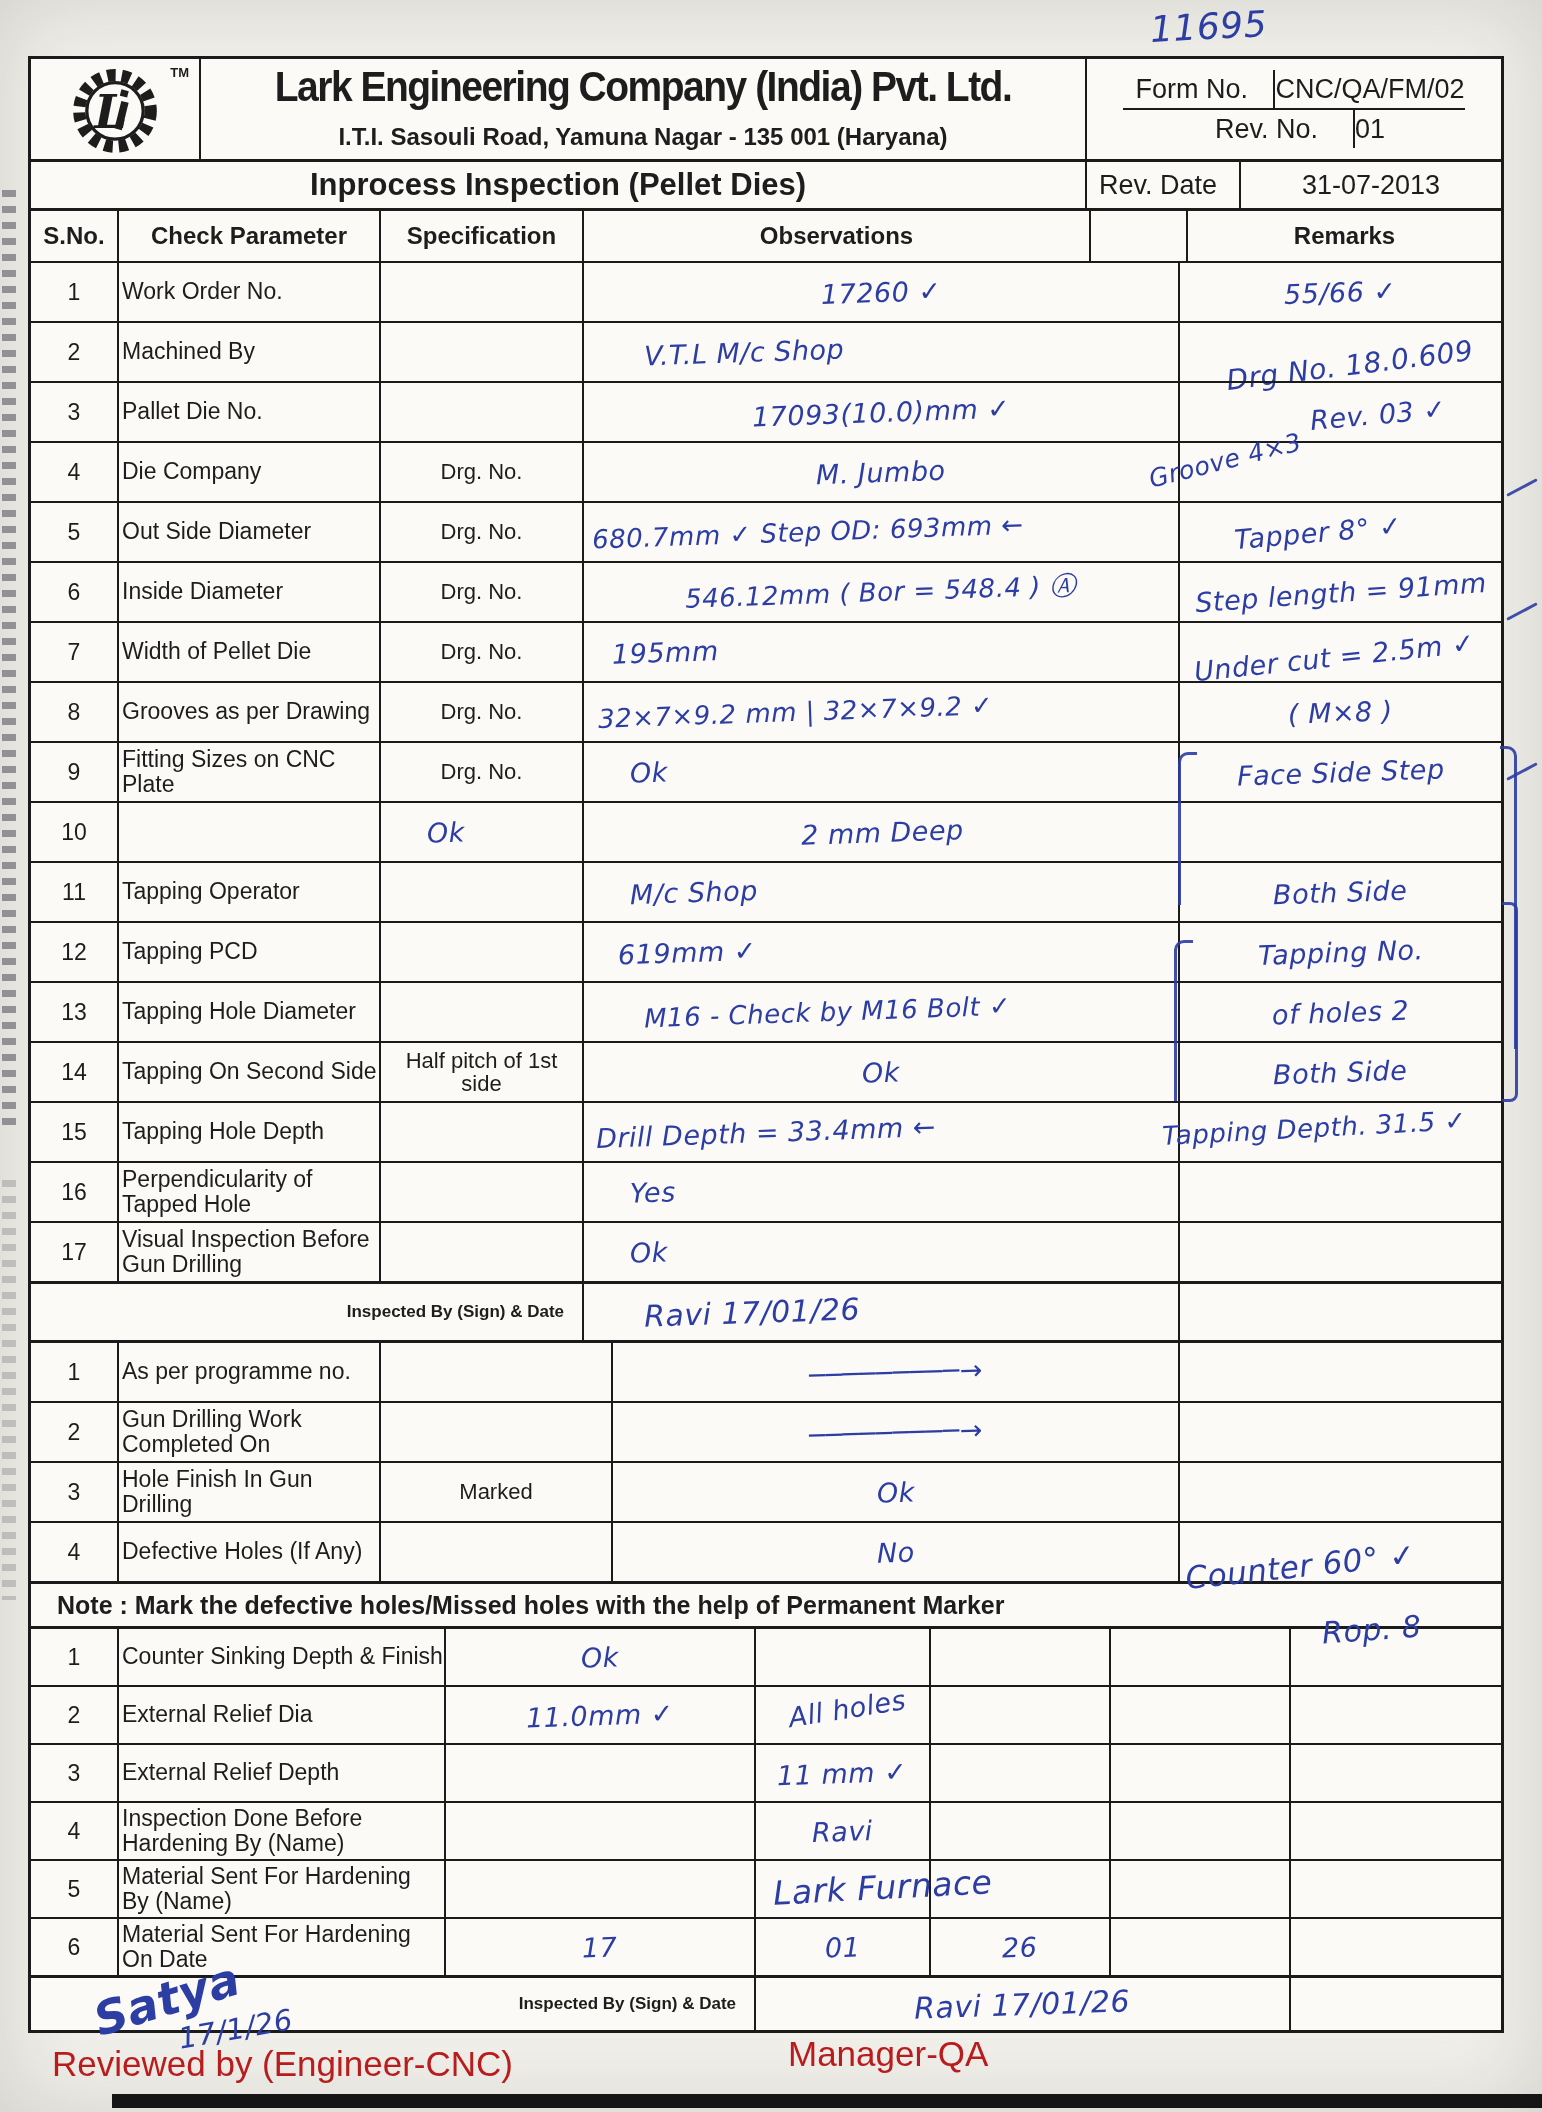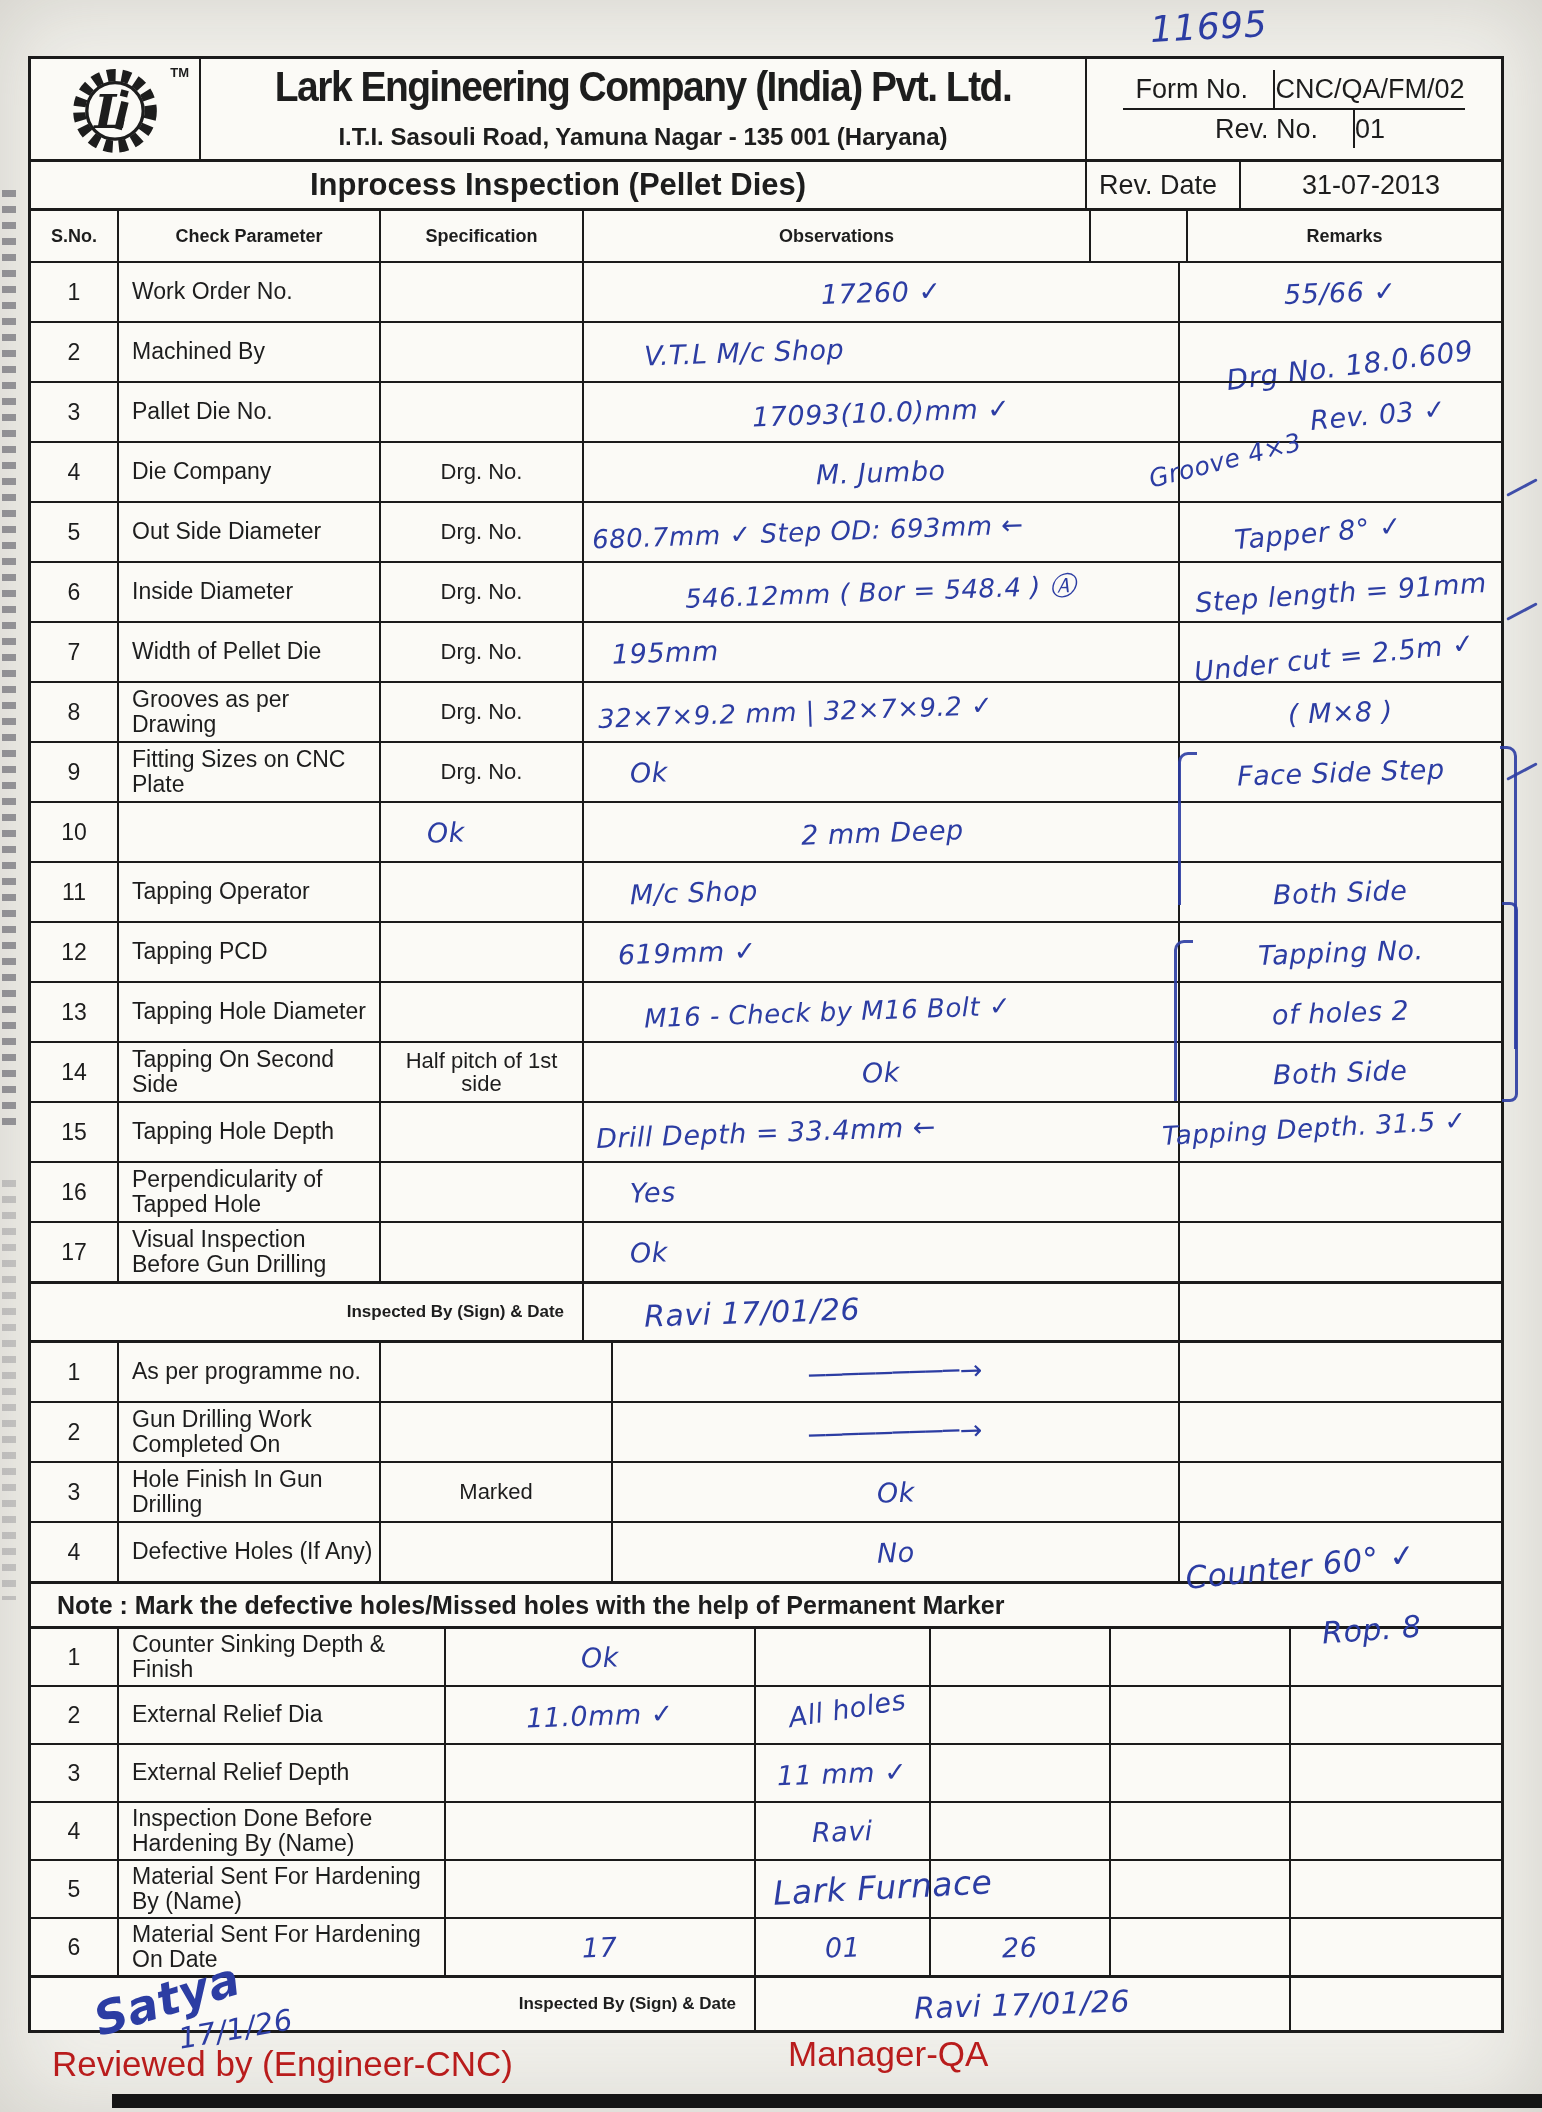--- a/index.html
+++ b/index.html
@@ -28,27 +28,27 @@
   .meta-block{display:flex;flex-direction:column;}
   .meta-row{flex:1;display:grid;grid-template-columns:152px 1fr;}
   .meta-row.split{border-bottom:2px solid #1b1b1b;}
   .meta-label{border-right:2px solid #1b1b1b;display:flex;align-items:center;padding-left:12px;font-size:27px;}
   .meta-value{display:flex;align-items:center;justify-content:center;font-size:27px;}
 
   .title-row{grid-template-columns:1056px 154px 260px;height:46px;}
   .form-title{justify-content:center;font-size:31px;font-weight:bold;}
 
   .chead{grid-template-columns:88px 262px 203px 507px 97px 313px;height:50px;}
-  .chead .c{justify-content:center;font-size:18px;font-weight:bold;}
+  .chead .c{justify-content:center;font-size:24px;font-weight:bold;}
 
   .s1{grid-template-columns:88px 262px 203px 596px 321px;height:58px;}
   .s2{grid-template-columns:88px 262px 232px 567px 321px;height:58px;}
   .s3{grid-template-columns:88px 327px 310px 175px 180px 180px 210px;height:56px;}
   .sno{justify-content:center;font-size:23px;}
-  .param{padding-left:13px;font-size:23px;line-height:1.1;}
+  .param{padding-left:3px;font-size:23px;line-height:1.1;}
   .spec{justify-content:center;font-size:22px;text-align:center;line-height:1.05;padding:0 12px;}
   .obs{justify-content:center;}
   .rem{justify-content:center;}
 
   .insp1{grid-template-columns:553px 596px 321px;height:56px;}
   .insp2{grid-template-columns:725px 535px 210px;height:52px;}
   .insp-label{justify-content:flex-end;padding-right:18px;font-size:17px;font-weight:bold;}
   .insp1 .obs .hw,.insp2 .obs .hw{font-size:30px;}
   .insp1 .obs{justify-content:flex-start;padding-left:60px;}
 

